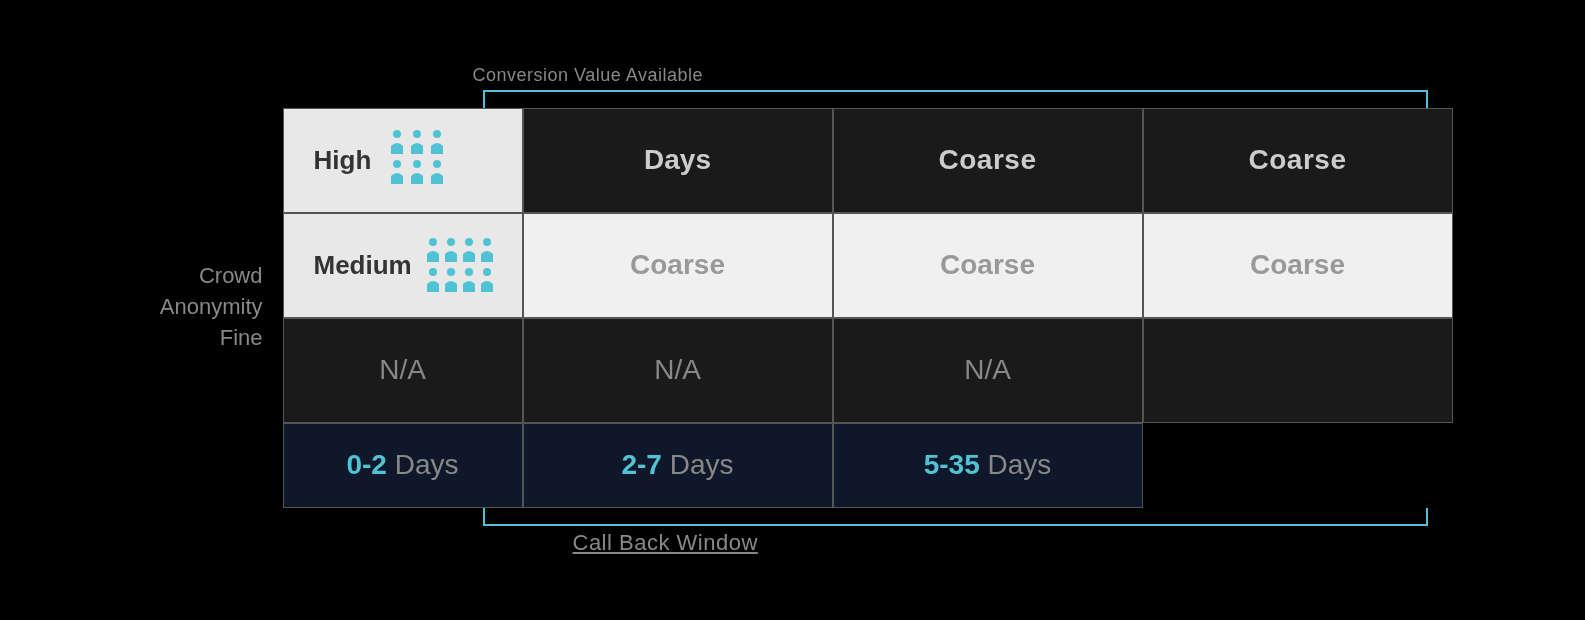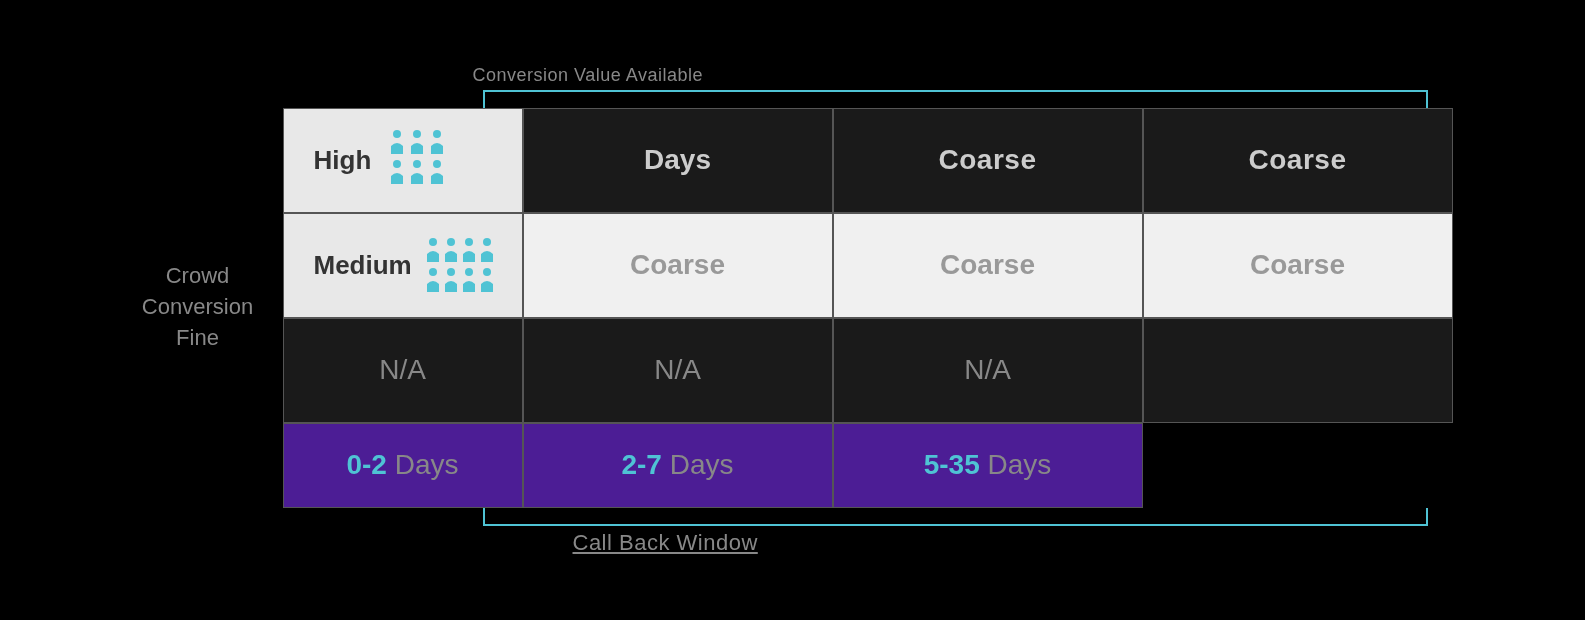--- a/index.html
+++ b/index.html
@@ -45,21 +45,21 @@
     .main-layout {
       display: flex;
       flex-direction: row;
       align-items: center;
       margin-top: 0px;
     }
     .crowd-label {
       color: #888;
       font-size: 22px;
       font-weight: 400;
-      text-align: center;
+      text-align: right;
       line-height: 1.4;
       width: 130px;
       margin-right: 20px;
     }
     .table-wrapper {
       display: flex;
       flex-direction: column;
     }
     .grid {
       display: grid;
@@ -106,21 +106,21 @@
       font-size: 28px;
       font-weight: 600;
     }
     .na-value {
       color: #888;
       font-size: 28px;
       font-weight: 400;
     }
     
     .days-cell {
-      background: #4c1d95;
+      background: #0f172a;
     }
     .days-text {
       font-size: 28px;
       font-weight: 400;
     }
     .days-number {
       color: #4fc3d4;
       font-weight: 700;
     }
     .days-unit {
@@ -160,21 +160,21 @@
 <div class="outer-container">
 
   <div class="conversion-label">Conversion Value Available</div>
 
   <div class="top-bracket"></div>
 
   <div class="main-layout">
 
     <div class="crowd-label">
       <span>Crowd</span><br>
-      <span>Conversion</span><br>
+      <span>Anonymity</span><br>
       <span>Fine</span>
     </div>
 
     <div class="table-wrapper">
       <div class="grid">
 
         <div class="cell row-header">
           <span class="row-header-text">High</span>
           <span style="color:#4fc3d4; font-size:13px; line-height:1.1; display:inline-block; margin-left:8px;">
             

